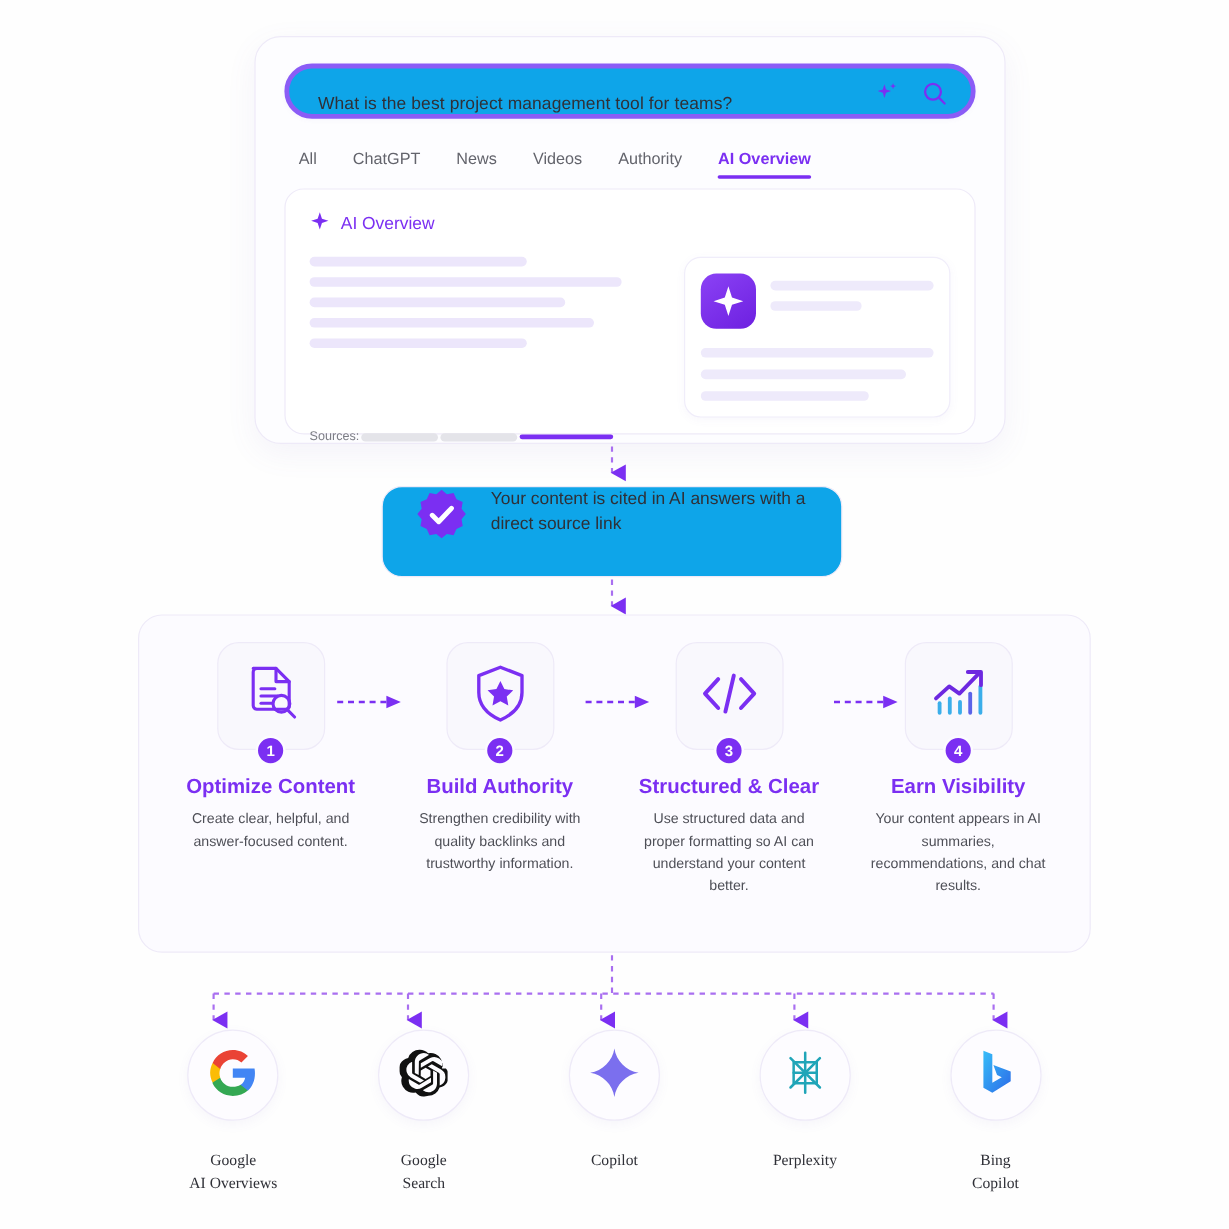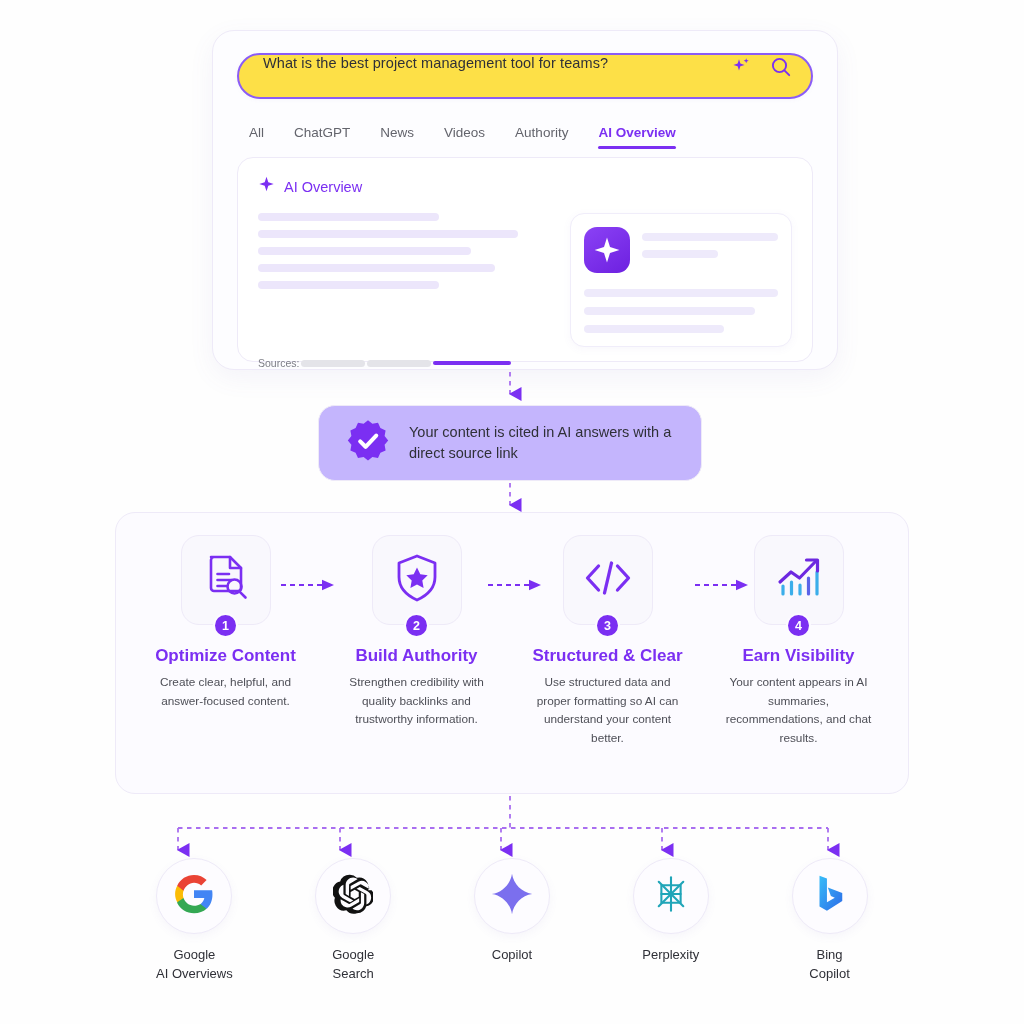--- a/index.html
+++ b/index.html
@@ -27,24 +27,24 @@
     width: 626px; height: 340px;
     background: #fdfdff;
     border: 1px solid #eeeaf8;
     border-radius: 22px;
     box-shadow: 0 8px 26px rgba(120,100,190,0.07);
     padding: 22px 24px 0 24px;
   }
 
   .search-bar {
     display: flex;
-    align-items: flex-start;
+    align-items: flex-end;
     height: 46px;
-    background: #fde047;
-    border: 2px solid #8b5cf6;
+    background: #0ea5e9;
+    border: 4px solid #8b5cf6;
     border-radius: 24px;
     padding: 0 18px 0 24px;
     box-shadow: 0 1px 4px rgba(120,100,190,0.05);
   }
   .search-query {
     flex: 1;
     font-size: 14.5px;
     color: #2f3037;
     letter-spacing: .1px;
     white-space: nowrap;
@@ -128,25 +128,25 @@
   }
   .sources-label { font-size: 10.5px; color: #7c7d85; }
   .src-chip { height: 7px; width: 64px; border-radius: 4px; background: #e4e4e9; }
   .src-chip.hl { background: #7b2ff2; height: 4px; width: 78px; border-radius: 3px; }
 
   
   .callout {
     position: absolute;
     left: 318px; top: 405px;
     width: 384px; height: 76px;
-    background: #c4b5fd;
+    background: #0ea5e9;
     border: 1px solid #eeeaf8;
     border-radius: 17px;
     display: flex;
-    align-items: center;
+    align-items: flex-start;
     gap: 18px;
     padding: 0 26px;
   }
   .callout-text {
     font-size: 14.5px;
     color: #2f3037;
     line-height: 1.42;
   }
 
   
@@ -224,26 +224,27 @@
   .platform { width: 140px; display: flex; flex-direction: column; align-items: center; }
   .plat-circle {
     width: 76px; height: 76px;
     border-radius: 50%;
     background: #fdfcff;
     border: 1px solid #eeeaf8;
     display: flex; align-items: center; justify-content: center;
     box-shadow: 0 3px 10px rgba(120,100,190,0.06);
   }
   .plat-label {
-    margin-top: 12px;
+    margin-top: 24px;
     font-size: 13px;
     color: #2f3037;
     text-align: center;
     line-height: 1.45;
     white-space: pre-line;
+    font-family: Liberation Serif, serif;
   }
 
   .connector-svg { position: absolute; left: 0; top: 0; pointer-events: none; }
 </style>
 </head>
 <body>
 
 <div id="canvas">
 
   <div class="serp-card">

